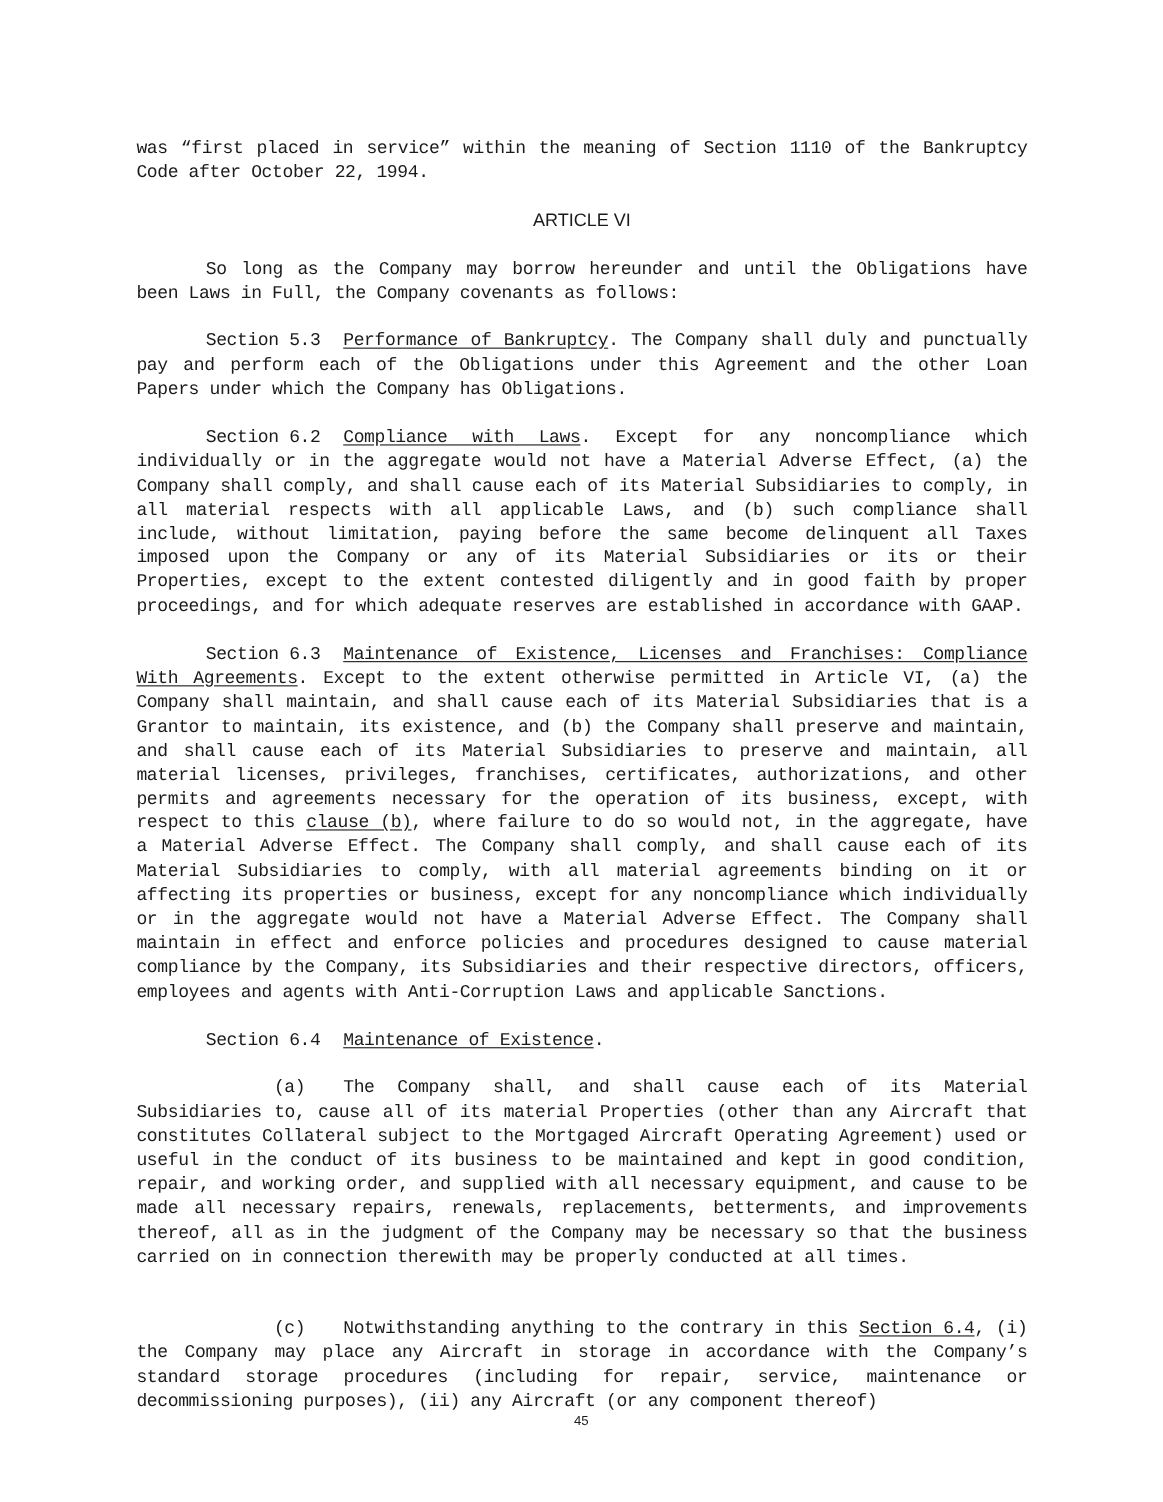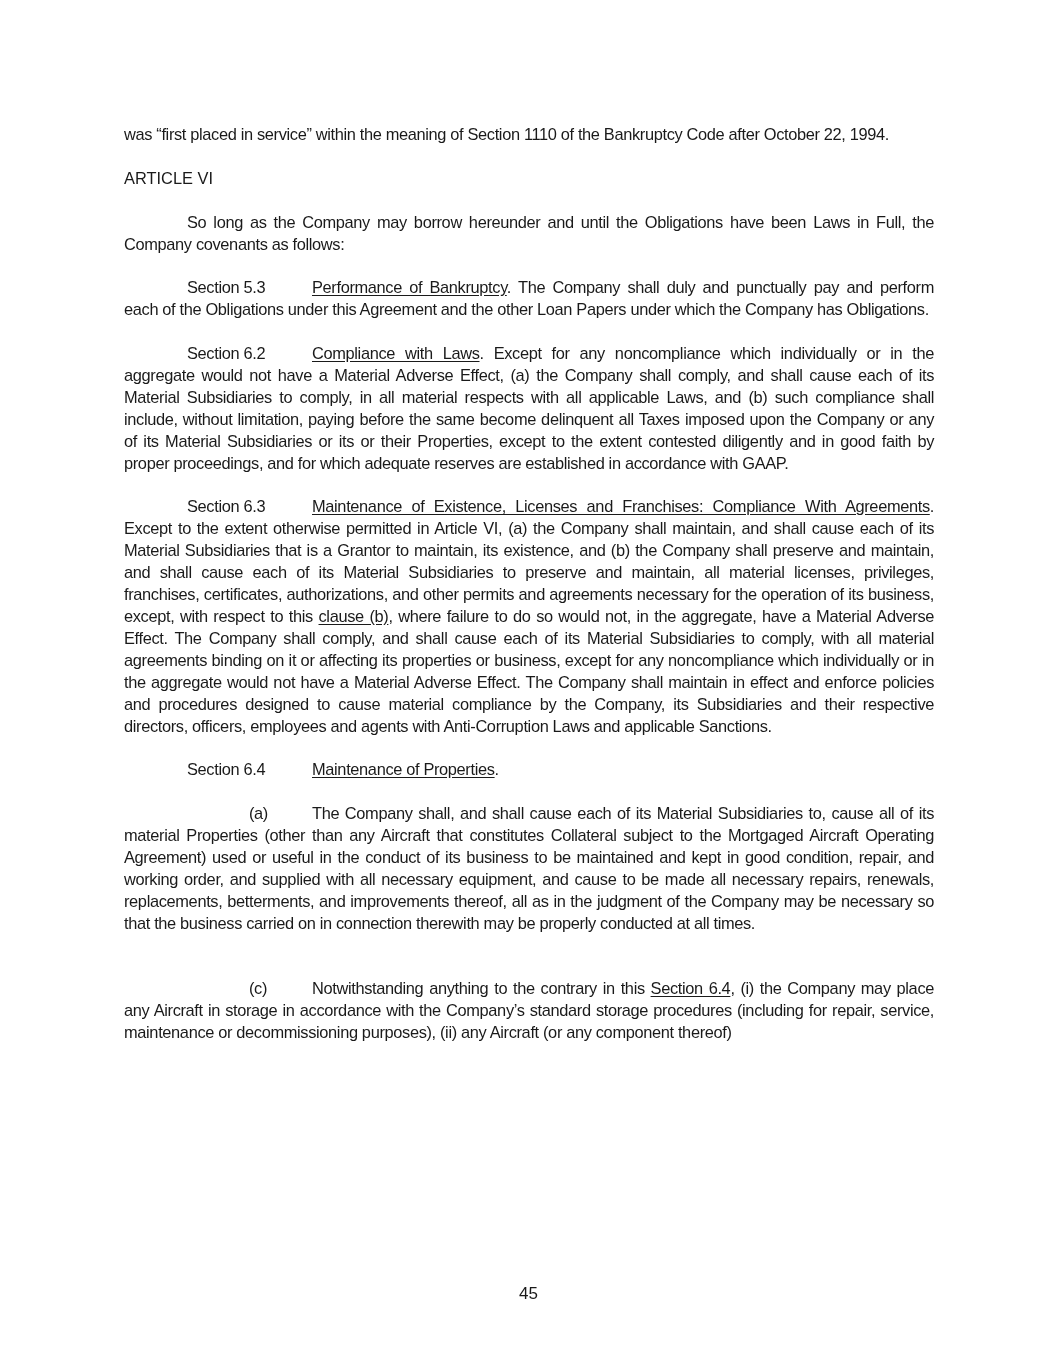--- a/index.html
+++ b/index.html
@@ -3,32 +3,32 @@
 <meta charset="utf-8">
 <style>
   html, body { margin: 0; padding: 0; background: #ffffff; }
   body { width: 1057px; height: 1365px; position: relative; overflow: hidden; }
   .page {
     position: absolute; left: 124px; top: 124px; width: 810px;
     font-family: "Liberation Sans", sans-serif;
     font-size: 16.4px; line-height: 21.9px; color: #1a1a1a;
     letter-spacing: -0.35px;
   }
-  .p { text-align: justify; margin: 0; }
+  .p { text-align: justify; margin: 0; font-family: Liberation Mono, monospace; }
   .gap { height: 21.9px; }
-  .center { text-align: left; margin: 0; letter-spacing: 0; }
+  .center { text-align: center; margin: 0; letter-spacing: 0; }
   .article-head { margin-top: 22px; }
   .indent1 { text-indent: 63px; }
   .indent2 { text-indent: 125px; }
   .sec-num { display: inline-block; width: 125px; text-indent: 0; }
   .sub-num { display: inline-block; width: 63px; text-indent: 0; }
   .u { text-decoration: underline; text-underline-offset: 2px; }
   .pagenum {
     position: absolute; left: 0; width: 1057px; top: 1284px; text-align: center;
-    font-family: "Liberation Sans", sans-serif; font-size: 17px; color: #1a1a1a;
+    font-family: "Liberation Sans", sans-serif; font-size: 12px; color: #1a1a1a;
   }
 </style>
 </head>
 <body>
 
 <div class="page">
 
   <p class="p">was “first placed in service” within the meaning of Section 1110 of the Bankruptcy Code after October 22, 1994.</p>
 
   <div class="article-head">
@@ -41,21 +41,21 @@
   <div class="gap"></div>
   <p class="p indent1"><span class="sec-num">Section 5.3</span><span class="u">Performance of Bankruptcy</span><span>. The Company shall duly and punctually pay and perform each of the Obligations under this Agreement and the other Loan Papers under which the Company has Obligations.</span></p>
 
   <div class="gap"></div>
   <p class="p indent1"><span class="sec-num">Section 6.2</span><span class="u">Compliance with Laws</span><span>. Except for any noncompliance which individually or in the aggregate would not have a Material Adverse Effect, (a) the Company shall comply, and shall cause each of its Material Subsidiaries to comply, in all material respects with all applicable Laws, and (b) such compliance shall include, without limitation, paying before the same become delinquent all Taxes imposed upon the Company or any of its Material Subsidiaries or its or their Properties, except to the extent contested diligently and in good faith by proper proceedings, and for which adequate reserves are established in accordance with GAAP.</span></p>
 
   <div class="gap"></div>
   <p class="p indent1"><span class="sec-num">Section 6.3</span><span class="u">Maintenance of Existence, Licenses and Franchises: Compliance With Agreements</span><span>. Except to the extent otherwise permitted in Article VI, (a) the Company shall maintain, and shall cause each of its Material Subsidiaries that is a Grantor to maintain, its existence, and (b) the Company shall preserve and maintain, and shall cause each of its Material Subsidiaries to preserve and maintain, all material licenses, privileges, franchises, certificates, authorizations, and other permits and agreements necessary for the operation of its business, except, with respect to this </span><span class="u">clause (b)</span><span>, where failure to do so would not, in the aggregate, have a Material Adverse Effect. The Company shall comply, and shall cause each of its Material Subsidiaries to comply, with all material agreements binding on it or affecting its properties or business, except for any noncompliance which individually or in the aggregate would not have a Material Adverse Effect. The Company shall maintain in effect and enforce policies and procedures designed to cause material compliance by the Company, its Subsidiaries and their respective directors, officers, employees and agents with Anti-Corruption Laws and applicable Sanctions.</span></p>
 
   <div class="gap"></div>
-  <p class="p indent1"><span class="sec-num">Section 6.4</span><span class="u">Maintenance of Properties</span><span>.</span></p>
+  <p class="p indent1"><span class="sec-num">Section 6.4</span><span class="u">Maintenance of Existence</span><span>.</span></p>
 
   <div class="gap"></div>
   <p class="p indent2"><span class="sub-num">(a)</span><span>The Company shall, and shall cause each of its Material Subsidiaries to, cause all of its material Properties (other than any Aircraft that constitutes Collateral subject to the Mortgaged Aircraft Operating Agreement) used or useful in the conduct of its business to be maintained and kept in good condition, repair, and working order, and supplied with all necessary equipment, and cause to be made all necessary repairs, renewals, replacements, betterments, and improvements thereof, all as in the judgment of the Company may be necessary so that the business carried on in connection therewith may be properly conducted at all times.</span></p>
 
   <div class="gap"></div>
 
   <div class="gap"></div>
   <p class="p indent2"><span class="sub-num">(c)</span><span>Notwithstanding anything to the contrary in this </span><span class="u">Section 6.4</span><span>, (i) the Company may place any Aircraft in storage in accordance with the Company’s standard storage procedures (including for repair, service, maintenance or decommissioning purposes), (ii) any Aircraft (or any component thereof)</span></p>
 
 </div>

